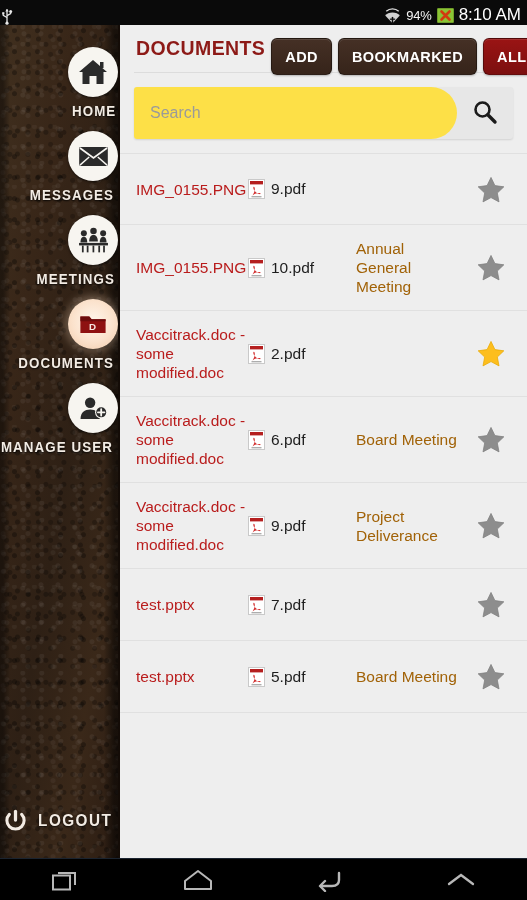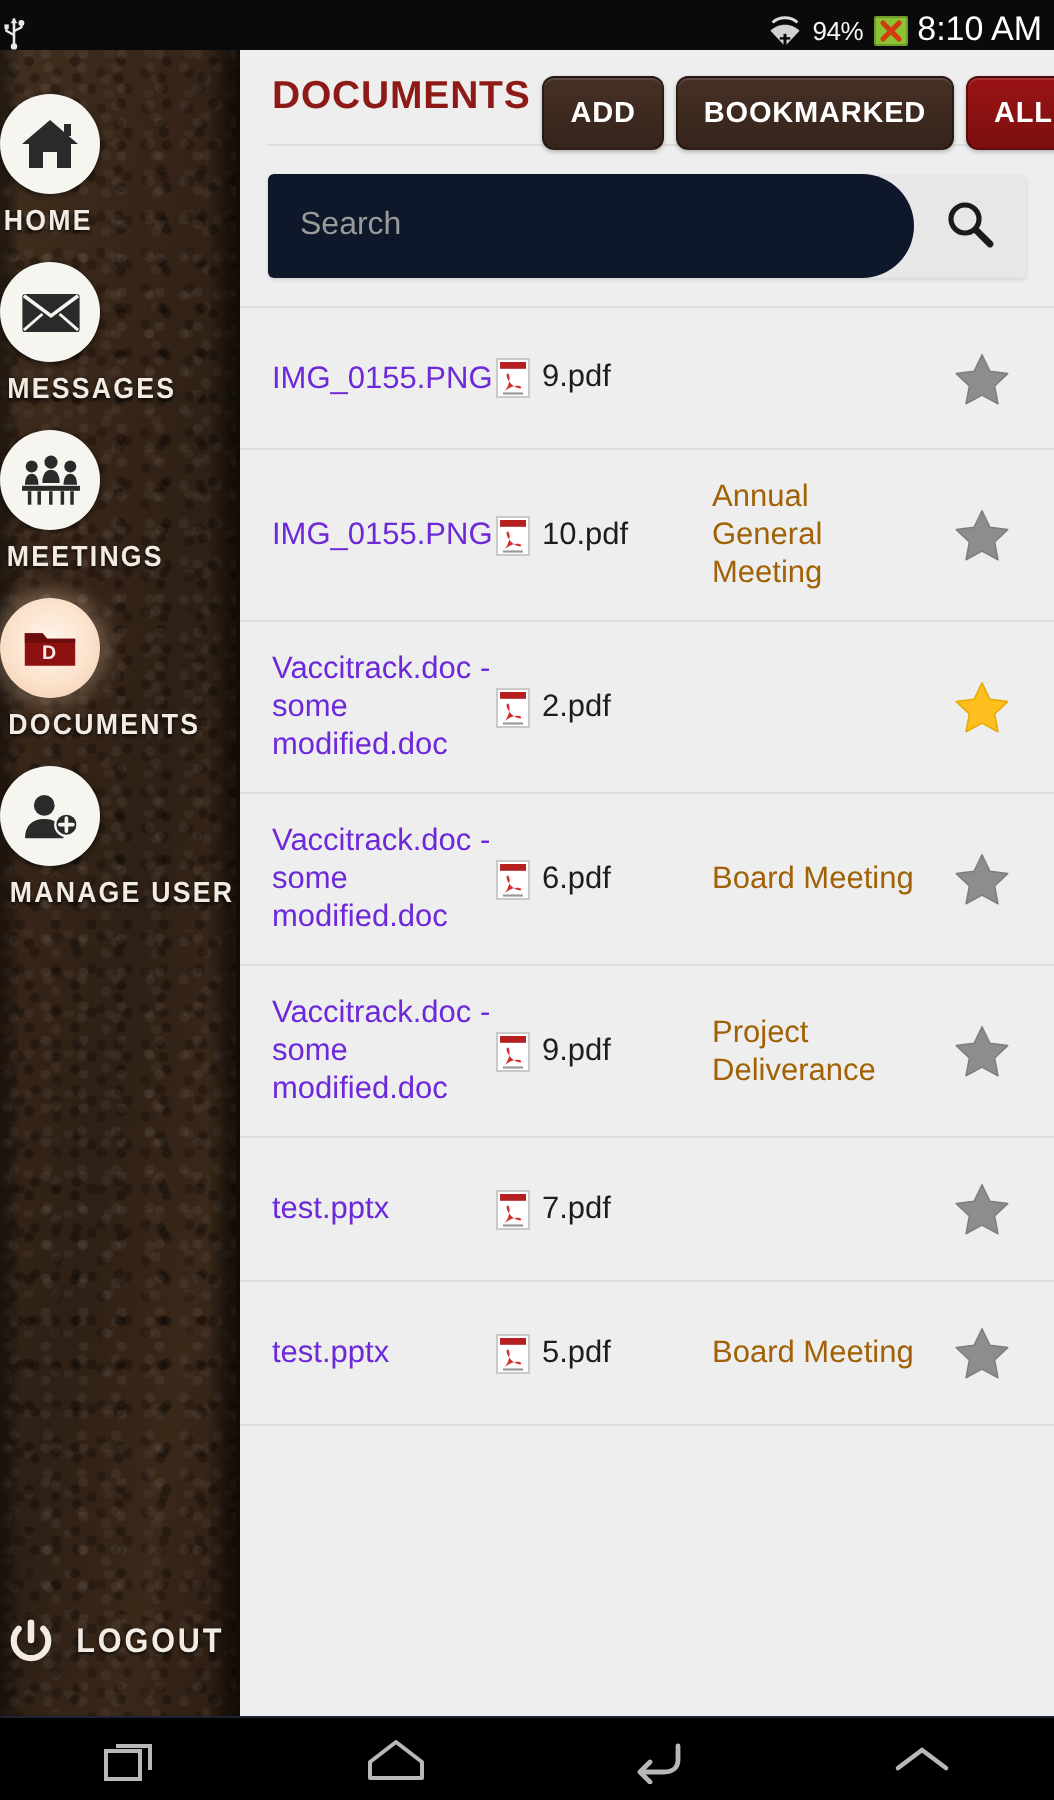--- a/index.html
+++ b/index.html
@@ -48,21 +48,21 @@
     border-right:2px solid #140c07;
     overflow:hidden;
   }
   .sidebar::after{
     content:""; position:absolute; inset:0; pointer-events:none;
     background:linear-gradient(90deg, rgba(0,0,0,0.45) 0 3px, rgba(0,0,0,0) 10px),
                linear-gradient(270deg, rgba(0,0,0,0.5) 0 4px, rgba(0,0,0,0) 14px);
   }
   .nav { position:relative; z-index:2; padding-top:22px; }
   .nav-item {
-    display:flex; flex-direction:column; align-items:flex-start;
+    display:flex; flex-direction:column; align-items:flex-end;
     margin-bottom:12px; cursor:pointer;
   }
   .nav-circle {
     width:50px; height:50px; border-radius:50%;
     background:#f7f5f0; display:flex; align-items:center; justify-content:center;
     box-shadow:0 1px 3px rgba(0,0,0,0.55);
   }
   .nav-item.active .nav-circle {
     background:radial-gradient(circle at 50% 45%, #fff6ec 0%, #fbe2cc 55%, #f0c9a8 100%);
     box-shadow:0 0 10px 3px rgba(255,222,190,0.35), 0 1px 3px rgba(0,0,0,0.55);
@@ -108,39 +108,39 @@
 
   .hr { height:1px; background:#dcdcdc; margin:0 14px; }
 
   .search-zone { padding:14px 14px 14px 14px; }
   .search-row {
     display:flex; height:52px; border-radius:3px; overflow:hidden;
     background:#e7e7e7;
     box-shadow:0 1px 2px rgba(0,0,0,0.12);
   }
   .search-input {
-    flex:1; border:none; outline:none; background:#0f172a;
+    flex:1; border:none; outline:none; background:#fde047;
     font-size:16px; color:#777; padding:0 16px;
     border-top-right-radius:26px; border-bottom-right-radius:26px;
     font-family:"Liberation Sans", sans-serif;
   }
   .search-input::placeholder { color:#9a9a9a; }
   .search-btn {
     width:56px; display:flex; align-items:center; justify-content:center;
     background:transparent; border:none; cursor:pointer;
   }
 
   
   .list { }
   .row {
     display:flex; align-items:center; padding:14px 14px 14px 16px;
     border-bottom:1px solid #e0e0e0; min-height:72px;
   }
   .row:first-child { border-top:1px solid #e0e0e0; }
-  .col-file { width:112px; flex:0 0 112px; font-size:15.5px; color:#6d28d9; line-height:19px; }
+  .col-file { width:112px; flex:0 0 112px; font-size:15.5px; color:#b91c1c; line-height:19px; }
   .col-pdf  { width:108px; flex:0 0 108px; display:flex; align-items:center; gap:6px; font-size:15.5px; color:#1d1d1d; }
   .col-meet { flex:1; font-size:15.5px; color:#a16207; line-height:19px; padding-right:6px; }
   .col-star { width:44px; flex:0 0 44px; display:flex; align-items:center; justify-content:center; cursor:pointer; }
   .pdf-ico { width:17px; height:20px; flex:0 0 17px; display:block; }
 
   
   .navbar {
     position:absolute; bottom:0; left:0; width:527px; height:42px; background:#000;
     display:flex; align-items:center; justify-content:space-around;
     border-top:1px solid #1b2430;

